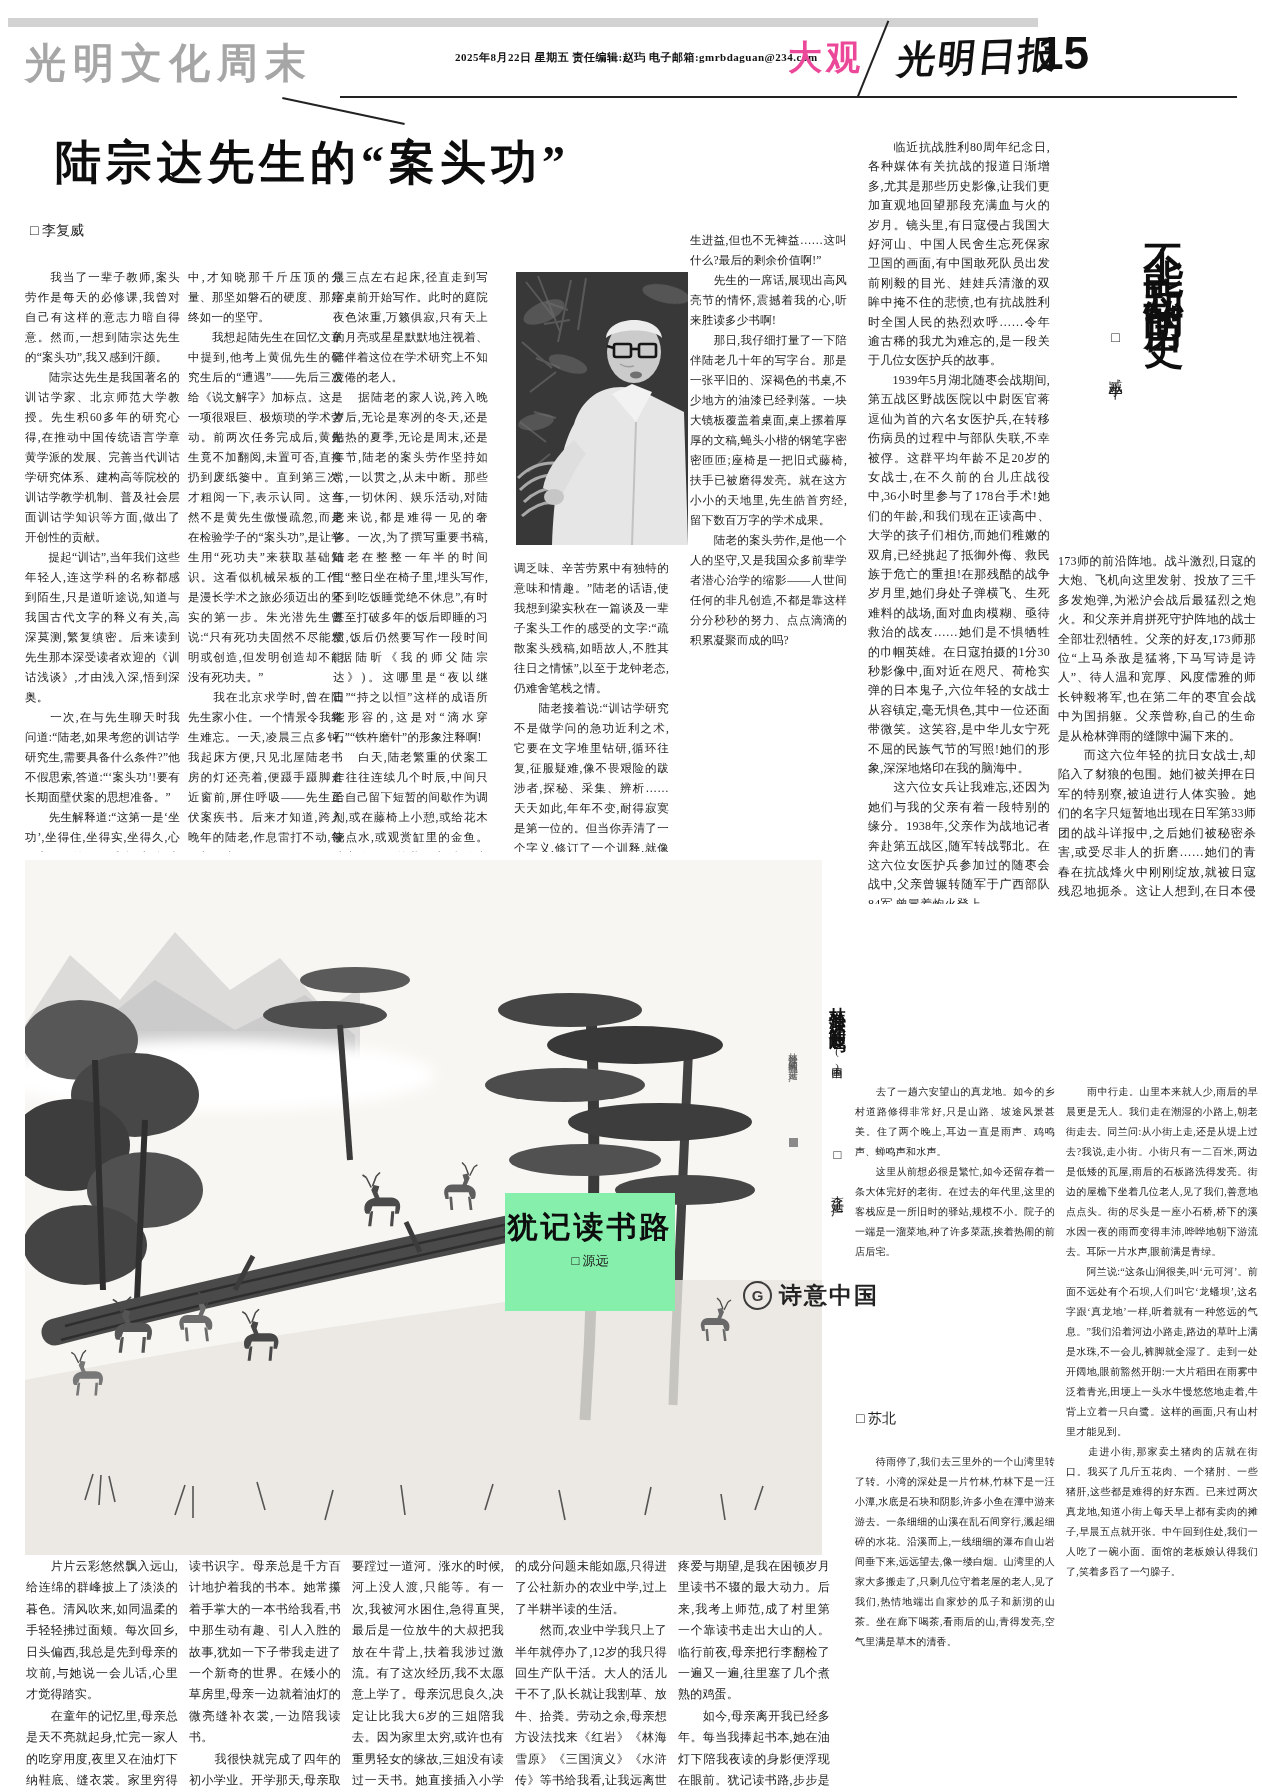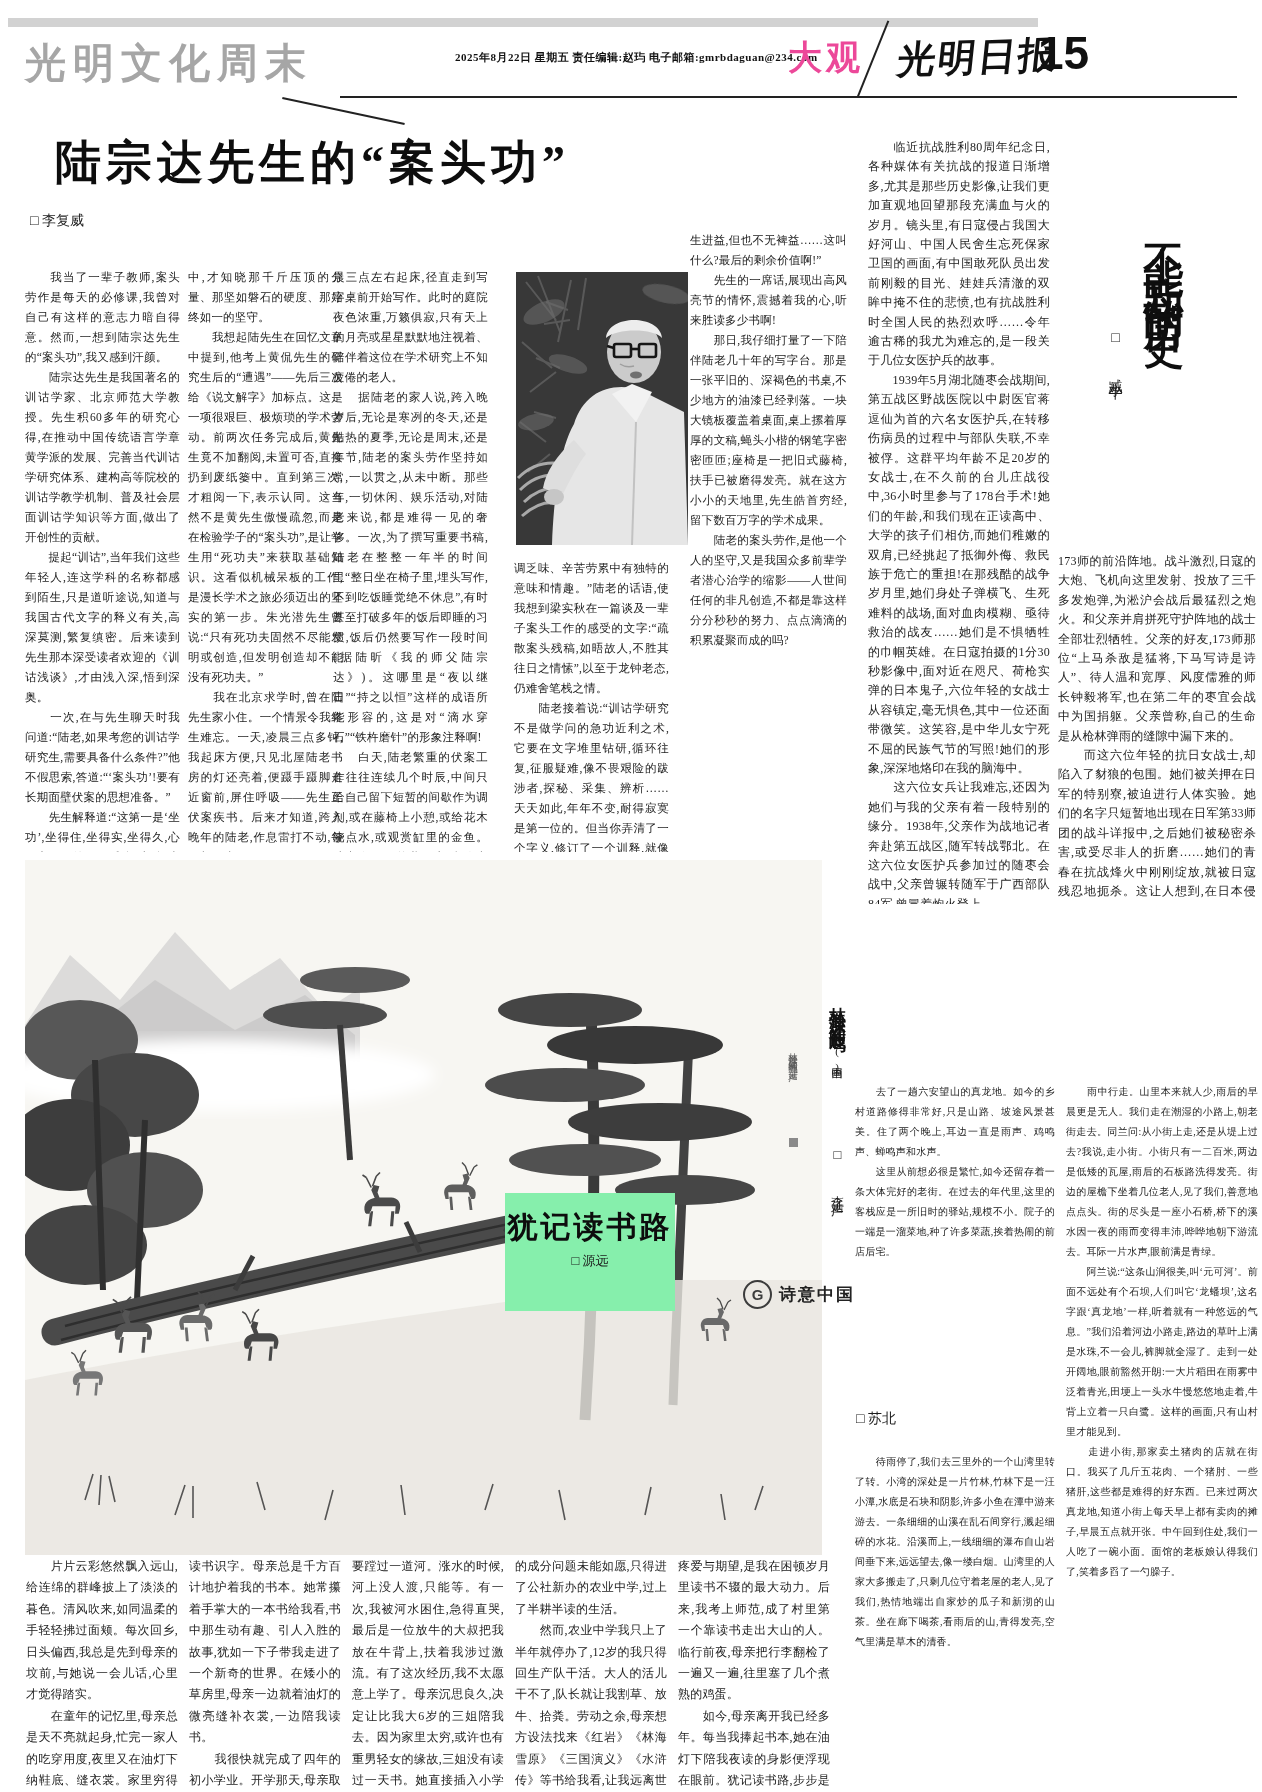--- a/index.html
+++ b/index.html
@@ -20,21 +20,21 @@
   .main-title{font-size:46px;font-weight:bold;letter-spacing:5px;color:#0d0d0d;}
   .byline{font-size:14px;color:#222;}
   .rule{position:absolute;background:#222;}
   .vtitle{font-size:40px;font-weight:bold;letter-spacing:14px;color:#0e0e0e;}
   .inset-title{font-size:30px;font-weight:bold;letter-spacing:3px;color:#0d0d0d;text-align:center;}
   .pc-title{font-size:42px;font-weight:bold;letter-spacing:6px;color:#0d0d0d;}
   .badge{display:flex;align-items:center;gap:7px;}
   .badge-circle{width:25px;height:25px;border:2.5px solid #3c3c3c;border-radius:50%;
     display:flex;align-items:center;justify-content:center;font-weight:bold;font-size:15px;color:#3c3c3c;
     font-family:"Liberation Sans",sans-serif;}
-  .badge-label{font-size:17px;font-weight:900;color:#222;letter-spacing:2px;}
+  .badge-label{font-size:23px;font-weight:900;color:#222;letter-spacing:2px;}
   .caption-strip{font-weight:bold;color:#111;}
 </style>
 </head>
 <body>
 
 <div class="page">
 
   <div class="abs" style="left:8px;top:18px;width:1030px;height:9px;background:#d2d2d2;"></div>
 
   <div class="abs masthead" style="left:25px;top:36px;">光明文化周末</div>
@@ -42,21 +42,21 @@
   <div class="abs section-name" style="left:788px;top:35px;">大观</div>
   <div class="abs" style="left:872px;top:18px;width:2px;height:82px;background:#222;transform:rotate(22deg);"></div>
   <div class="abs" style="left:898px;top:32px;">
     <span class="paper-name">光明日报</span>
   </div>
   <div class="abs page-num" style="left:1038px;top:26px;">15</div>
   <div class="rule" style="left:340px;top:96px;width:897px;height:1.6px;"></div>
   <div class="rule" style="left:281px;top:110px;width:125px;height:1.6px;transform:rotate(12deg);"></div>
 
   <div class="abs main-title" style="left:55px;top:132px;width:560px;">陆宗达先生的“案头功”</div>
-  <div class="abs byline" style="left:30px;top:212px;">□ 李复威</div>
+  <div class="abs byline" style="left:30px;top:222px;">□ 李复威</div>
 
   <div class="col body-s" style="left:25px;top:267px;width:155px;height:585px;">　　我当了一辈子教师,案头劳作是每天的必修课,我曾对自己有这样的意志力暗自得意。然而,一想到陆宗达先生的“案头功”,我又感到汗颜。
 　　陆宗达先生是我国著名的训诂学家、北京师范大学教授。先生积60多年的研究心得,在推动中国传统语言学章黄学派的发展、完善当代训诂学研究体系、建构高等院校的训诂学教学机制、普及社会层面训诂学知识等方面,做出了开创性的贡献。
 　　提起“训诂”,当年我们这些年轻人,连这学科的名称都感到陌生,只是道听途说,知道与我国古代文字的释义有关,高深莫测,繁复缜密。后来读到先生那本深受读者欢迎的《训诂浅谈》,才由浅入深,悟到深奥。
 　　一次,在与先生聊天时我问道:“陆老,如果考您的训诂学研究生,需要具备什么条件?”他不假思索,答道:“‘案头功’!要有长期面壁伏案的思想准备。”
 　　先生解释道:“这第一是‘坐功’,坐得住,坐得实,坐得久,心无旁骛。第二是‘翻阅功’,阅古籍,查资料,翻辞书,比较对照,考证核实,不厌其烦。第三是‘刨根问底功’,什么疑问都要思考再思考,探究再探究,求得一个合理的答案。任何模棱两可、似是而非,都是训诂研究的天敌。这就是最起码的条件,是不可缺少的基本功。”
 　　我背过身去,偷偷地吐了吐舌头,心有畏惧。伴随着“案头功”的,无疑是单调、孤寂、乏味——在两平方米面积的案头上,耗尽心血和精力,献出自己的一生。我开始明白,这是在向学者提出的带人格意蕴的要求,要有接受并坚守的条件。过去写文章时,我常用到“几十年如一日”,自以为这成语颇有力度,但对这份坚守的真正内涵缺乏切身的理解。在陆老一板一眼的解释</div>
   <div class="col body-s" style="left:188px;top:267px;width:155px;height:585px;">中,才知晓那千斤压顶的分量、那坚如磐石的硬度、那始终如一的坚守。
 　　我想起陆先生在回忆文章中提到,他考上黄侃先生的研究生后的“遭遇”——先后三次给《说文解字》加标点。这是一项很艰巨、极烦琐的学术劳动。前两次任务完成后,黄先生竟不加翻阅,未置可否,直接扔到废纸篓中。直到第三次,才粗阅一下,表示认同。这当然不是黄先生傲慢疏忽,而是在检验学子的“案头功”,是让学生用“死功夫”来获取基础知识。这看似机械呆板的工作,是漫长学术之旅必须迈出的坚实的第一步。朱光潜先生曾说:“只有死功夫固然不尽能发明或创造,但发明创造却不能没有死功夫。”
 　　我在北京求学时,曾在陆先生家小住。一个情景令我终生难忘。一天,凌晨三点多钟,我起床方便,只见北屋陆老书房的灯还亮着,便蹑手蹑脚走近窗前,屏住呼吸——先生正伏案疾书。后来才知道,跨入晚年的陆老,作息雷打不动,每天都是凌</div>

